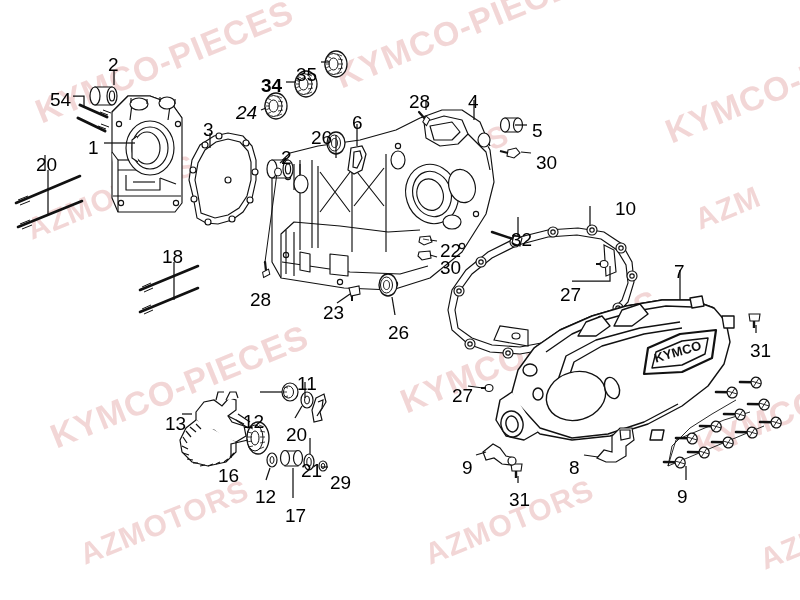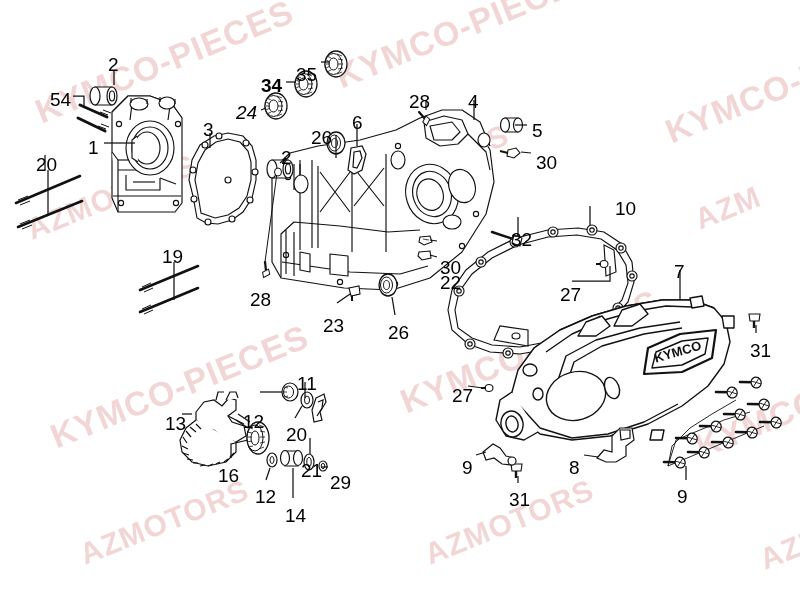--- a/index.html
+++ b/index.html
@@ -480,51 +480,51 @@
       <path d="M686 480 L686 466"></path>
       <path d="M45 155 L45 170"></path>
     </g>
   </svg>
 
   <div id="callout-layer">
       <div class="callout" style="left: 108px; top: 55px;">2</div>
       <div class="callout" style="left: 50px; top: 90px;">54</div>
       <div class="callout" style="left: 88px; top: 138px;">1</div>
       <div class="callout" style="left: 36px; top: 155px;">20</div>
-      <div class="callout" style="left: 162px; top: 247px;">19</div>
+      <div class="callout" style="left: 162px; top: 247px;">18</div>
       <div class="callout" style="left: 203px; top: 120px;">3</div>
       <div class="callout" style="left: 296px; top: 65px;">35</div>
       <div class="callout" style="left: 261px; top: 76px; font-weight: bold;">34</div>
       <div class="callout" style="left: 236px; top: 103px; font-style: italic;">24</div>
       <div class="callout" style="left: 311px; top: 128px;">26</div>
       <div class="callout" style="left: 352px; top: 113px;">6</div>
       <div class="callout" style="left: 281px; top: 148px;">2</div>
       <div class="callout" style="left: 409px; top: 92px;">28</div>
       <div class="callout" style="left: 468px; top: 92px;">4</div>
       <div class="callout" style="left: 532px; top: 121px;">5</div>
       <div class="callout" style="left: 536px; top: 153px;">30</div>
       <div class="callout" style="left: 250px; top: 290px;">28</div>
-      <div class="callout" style="left: 323px; top: 316px;">23</div>
+      <div class="callout" style="left: 323px; top: 303px;">23</div>
       <div class="callout" style="left: 388px; top: 323px;">26</div>
-      <div class="callout" style="left: 440px; top: 241px; margin-top: 32px;">22</div>
+      <div class="callout" style="left: 440px; top: 241px;">22</div>
       <div class="callout" style="left: 440px; top: 258px;">30</div>
       <div class="callout" style="left: 511px; top: 210px; margin-top: 20px;">32</div>
       <div class="callout" style="left: 583px; top: 199px; margin-left: 32px;">10</div>
       <div class="callout" style="left: 560px; top: 285px;">27</div>
       <div class="callout" style="left: 674px; top: 262px;">7</div>
       <div class="callout" style="left: 750px; top: 341px;">31</div>
       <div class="callout" style="left: 452px; top: 386px;">27</div>
       <div class="callout" style="left: 243px; top: 412px;">12</div>
       <div class="callout" style="left: 297px; top: 374px;">11</div>
       <div class="callout" style="left: 165px; top: 414px;">13</div>
       <div class="callout" style="left: 286px; top: 425px;">20</div>
       <div class="callout" style="left: 301px; top: 445px; margin-top: 16px;">21</div>
       <div class="callout" style="left: 218px; top: 466px;">16</div>
       <div class="callout" style="left: 255px; top: 487px;">12</div>
-      <div class="callout" style="left: 285px; top: 506px;">14</div>
+      <div class="callout" style="left: 285px; top: 506px;">17</div>
       <div class="callout" style="left: 330px; top: 473px; text-align: right;">29</div>
       <div class="callout" style="left: 462px; top: 458px;">9</div>
       <div class="callout" style="left: 509px; top: 490px;">31</div>
       <div class="callout" style="left: 569px; top: 458px;">8</div>
       <div class="callout" style="left: 677px; top: 487px;">9</div>
     </div>
 
 </div>
 
 </body></html>

